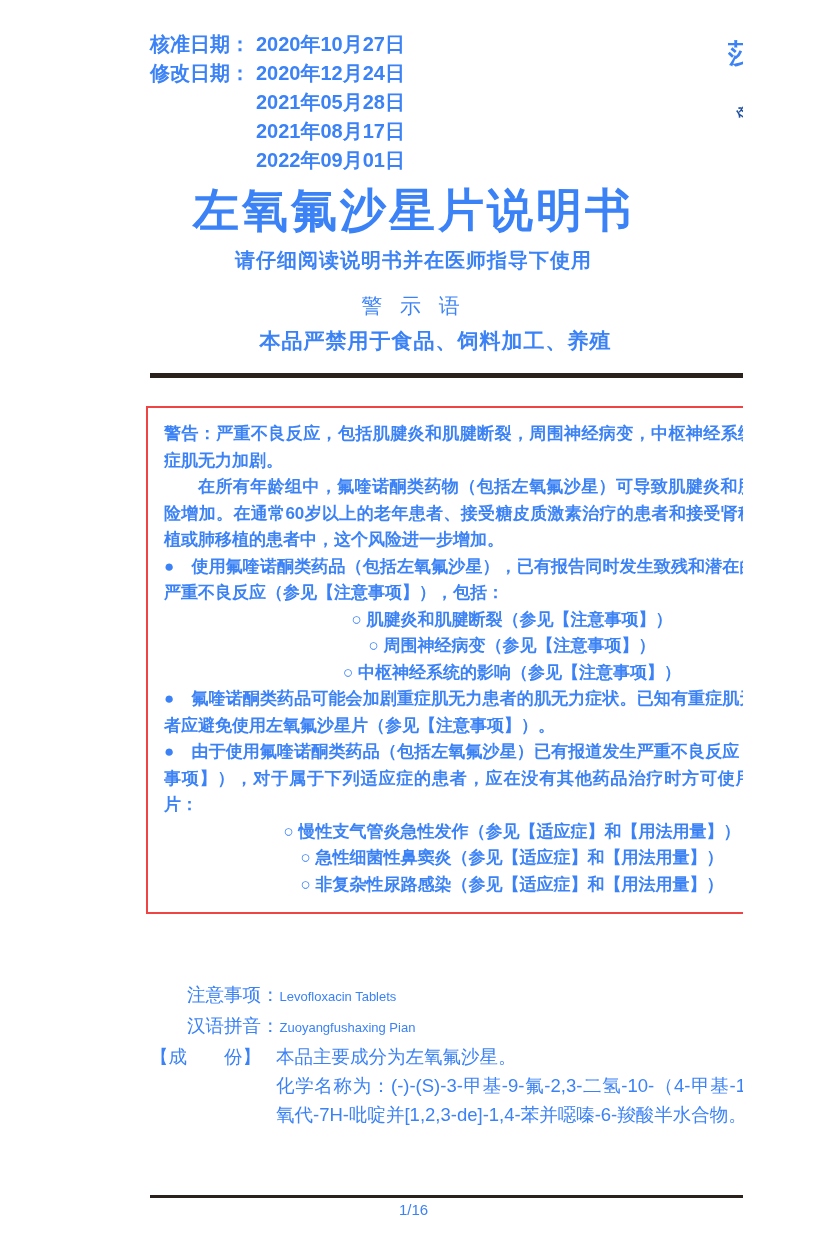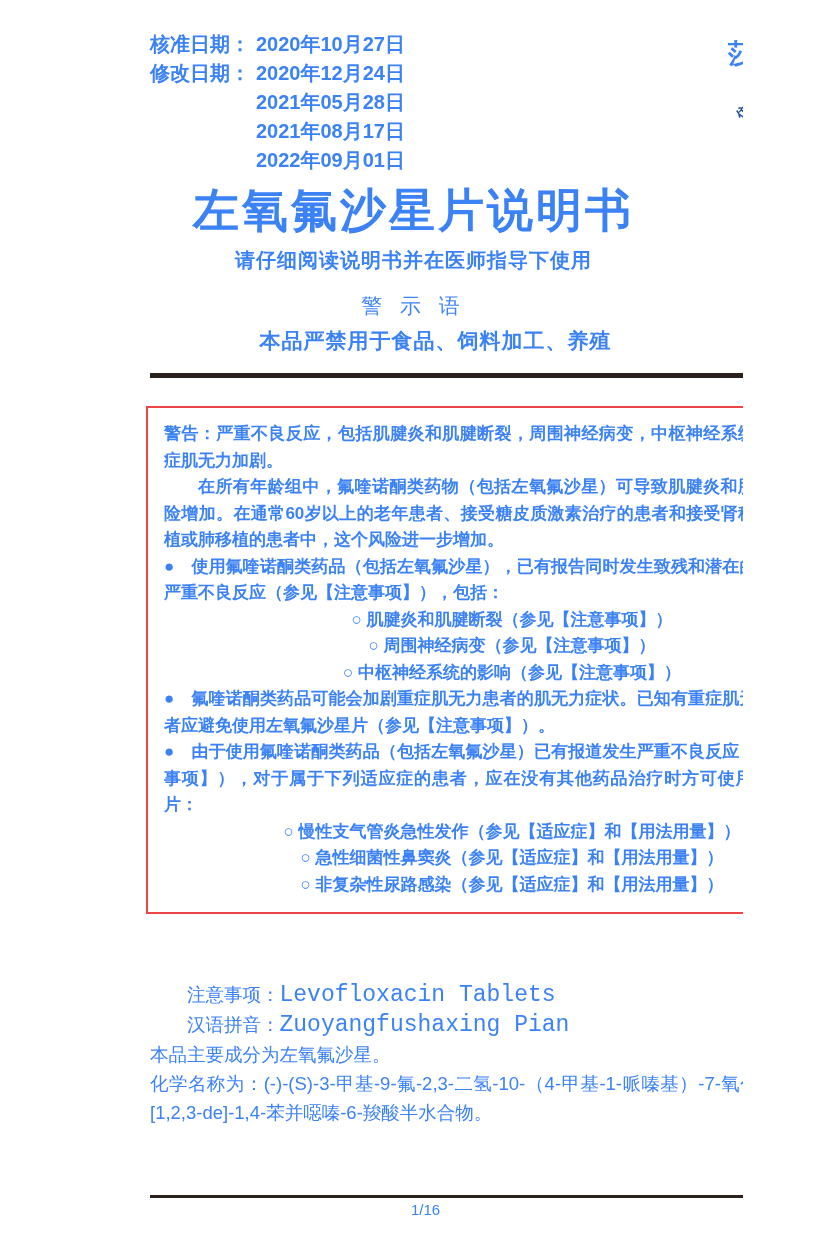--- a/index.html
+++ b/index.html
@@ -33,27 +33,27 @@
     position:absolute; top:406px; left:62px; width:718px; box-sizing:border-box;
     border:2px solid #ef4444; padding:13px 20px 14px 16px;
   }
   .wbox p { margin:0; font-size:17px; font-weight:bold; line-height:26.5px; text-align:justify; }
   .wbox p.indent { text-indent:2em; }
   .wbox p.sub { padding-left:18px; text-align:center; }
   
   .drug-info { position:absolute; top:980px; left:66px; width:702px; font-size:18.5px; line-height:29px; font-weight:500; }
   .drug-info p { margin:0; }
   .di-sub { padding-left:37px; }
-  .mono { font-family:Liberation Mono, monospace; font-size:23px; }
+  .mono { font-family:Liberation Sans, sans-serif; font-size:13px; }
   .comp-row { display:flex; }
   .comp-row .comp-label { flex:0 0 126px; white-space:nowrap; }
   .comp-row .comp-body { flex:1; }
   .comp-body p { margin:0; text-align:justify; }
   
-  .page-num { position:absolute; top:1201px; left:12px; width:100%; text-align:center; font-size:15px; font-weight:500; }
+  .page-num { position:absolute; top:1201px; left:0; width:100%; text-align:center; font-size:15px; font-weight:500; }
 </style>
 </head>
 <body>
 
 <div id="page">
 
   <div class="dates">
     <div class="date-row">
       <span class="lbl">核准日期：</span>
       <span class="val">2020年10月27日</span>
@@ -129,20 +129,21 @@
     <p>●　由于使用氟喹诺酮类药品（包括左氧氟沙星）已有报道发生严重不良反应（参见【注意事项】），对于属于下列适应症的患者，应在没有其他药品治疗时方可使用左氧氟沙星片：</p>
     <p class="sub">○ 慢性支气管炎急性发作（参见【适应症】和【用法用量】）</p>
     <p class="sub">○ 急性细菌性鼻窦炎（参见【适应症】和【用法用量】）</p>
     <p class="sub">○ 非复杂性尿路感染（参见【适应症】和【用法用量】）</p>
   </div>
 
   <div class="drug-info">
     <p class="di-sub"><span>注意事项：</span><span class="mono">Levofloxacin Tablets</span></p>
     <p class="di-sub"><span>汉语拼音：</span><span class="mono">Zuoyangfushaxing Pian</span></p>
     <div class="comp-row">
+      <span class="comp-label">【成　　份】</span>
       <div class="comp-body">
         <p>本品主要成分为左氧氟沙星。</p>
         <p>化学名称为：(-)-(S)-3-甲基-9-氟-2,3-二氢-10-（4-甲基-1-哌嗪基）-7-氧代-7H-吡啶并[1,2,3-de]-1,4-苯并噁嗪-6-羧酸半水合物。</p>
       </div>
     </div>
   </div>
 
   <div class="rule-footer"></div>
   <div class="page-num">1/16</div>
 

